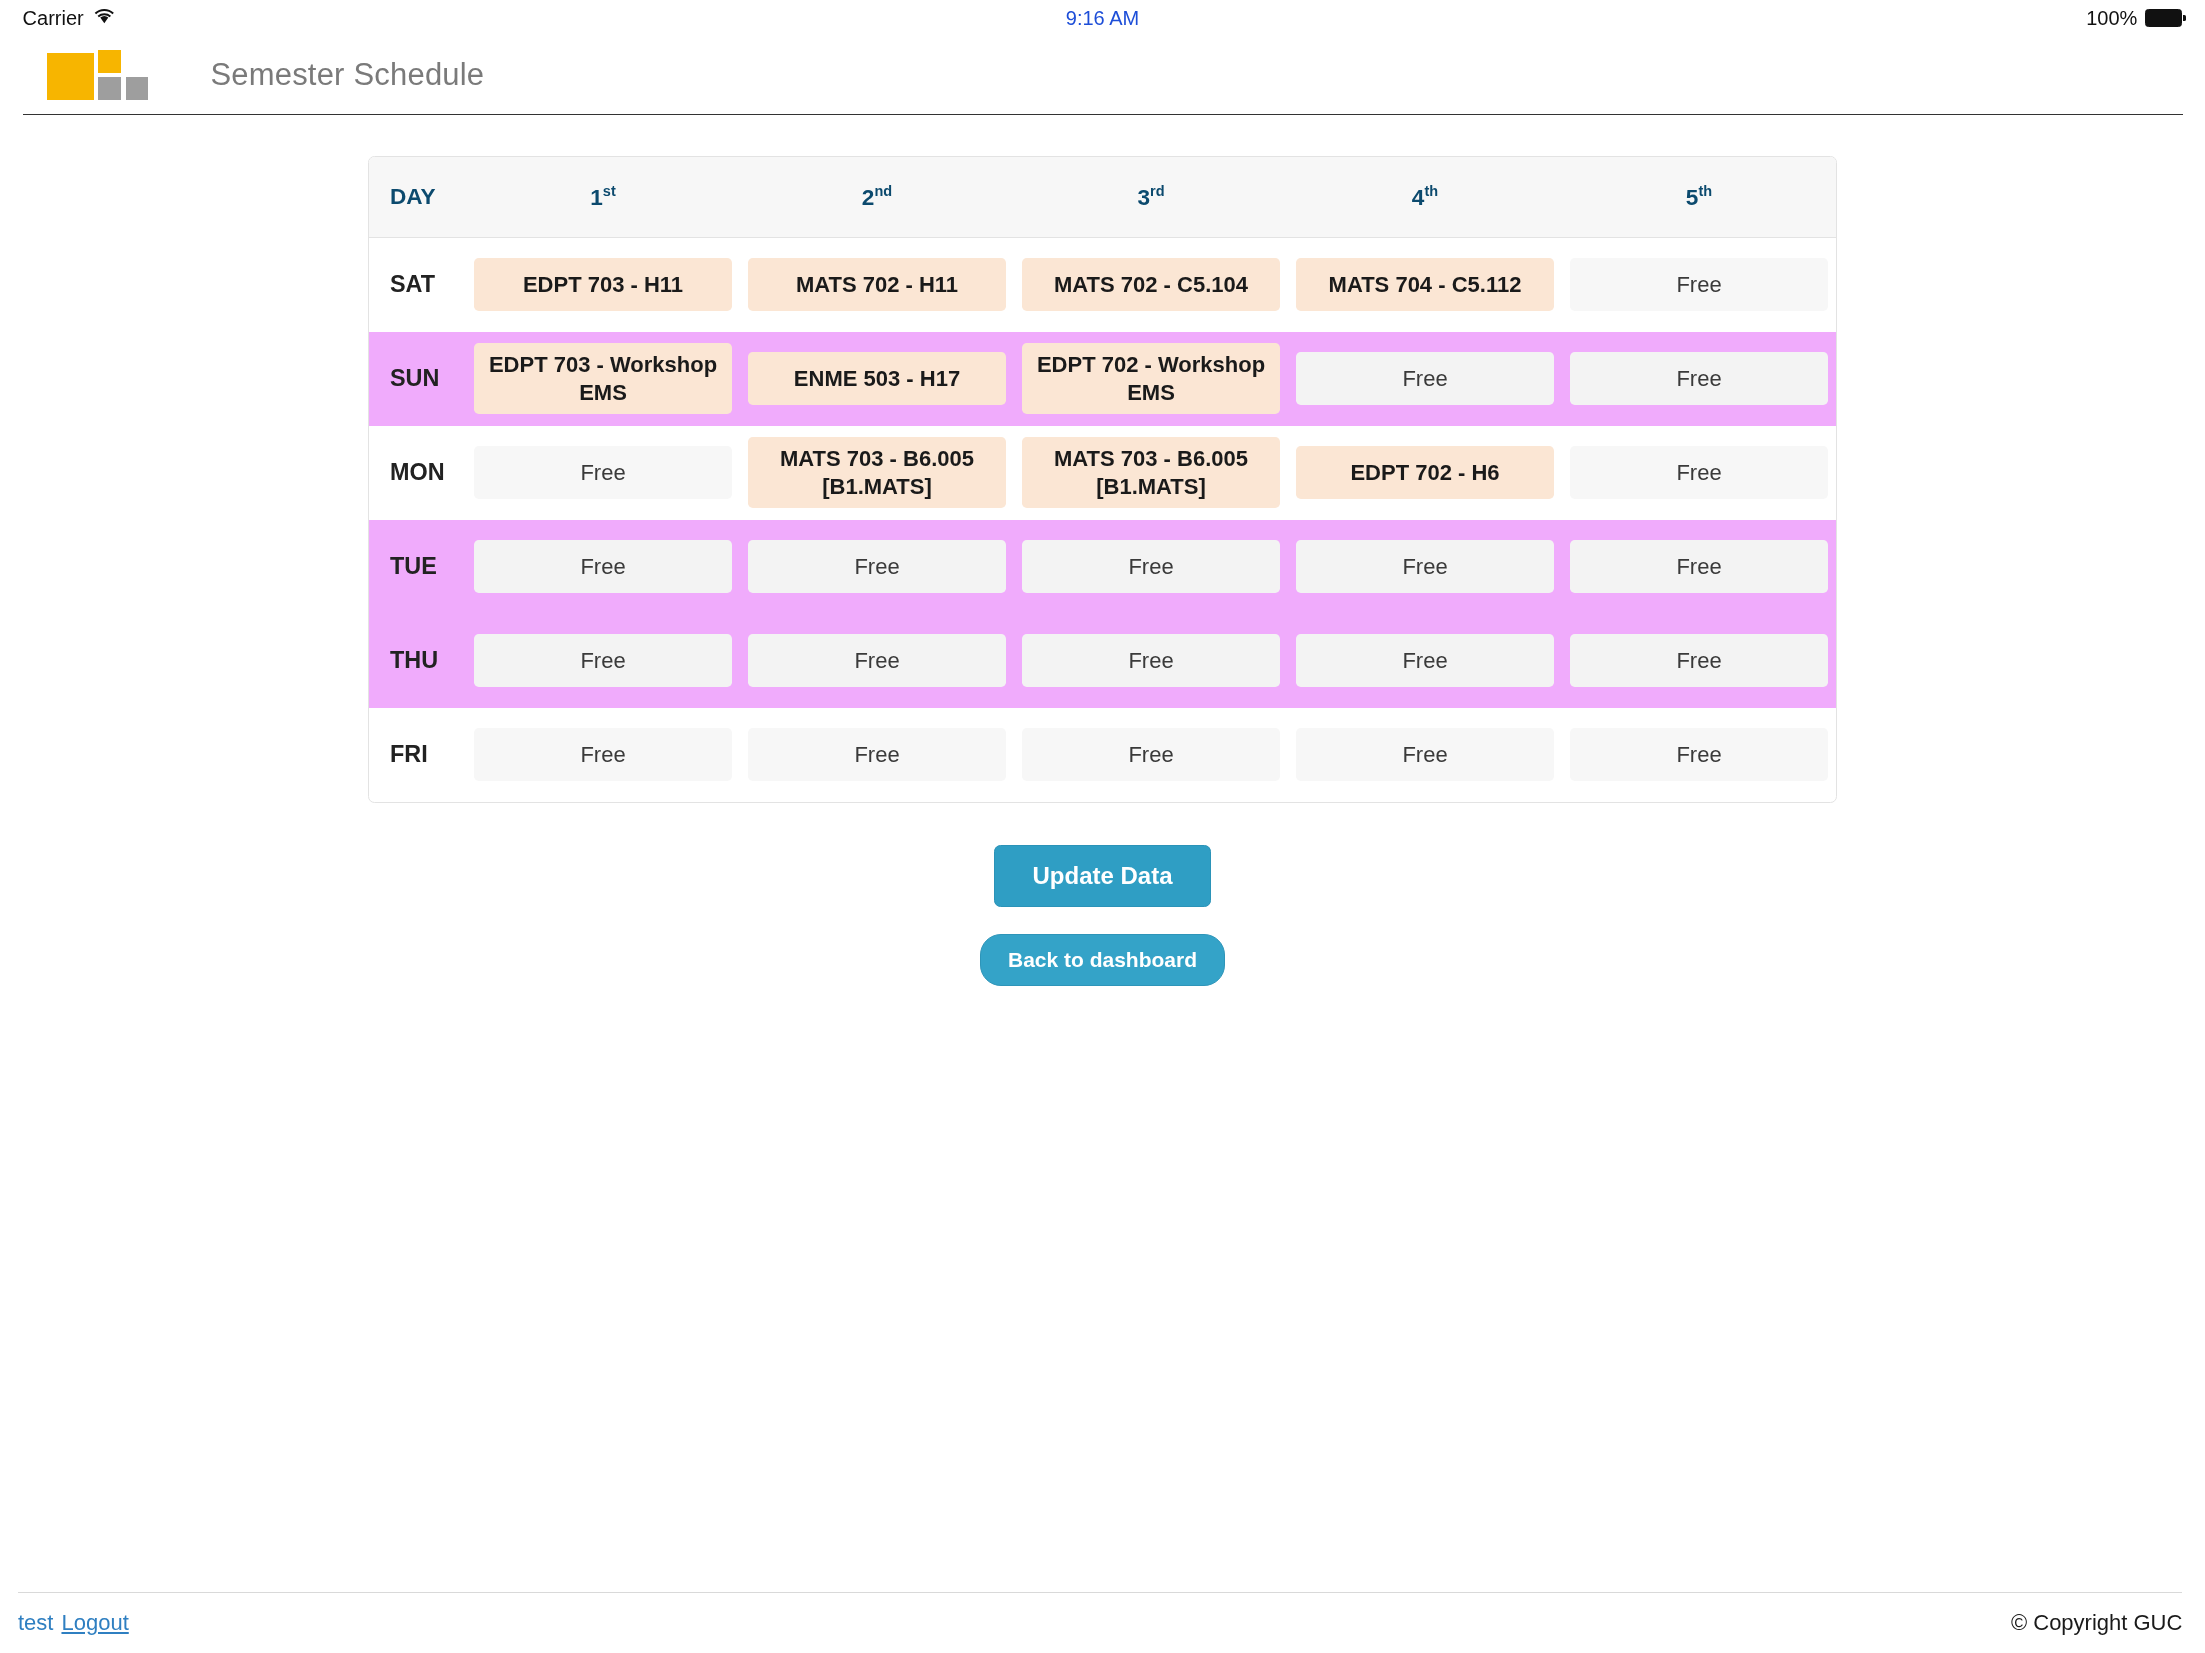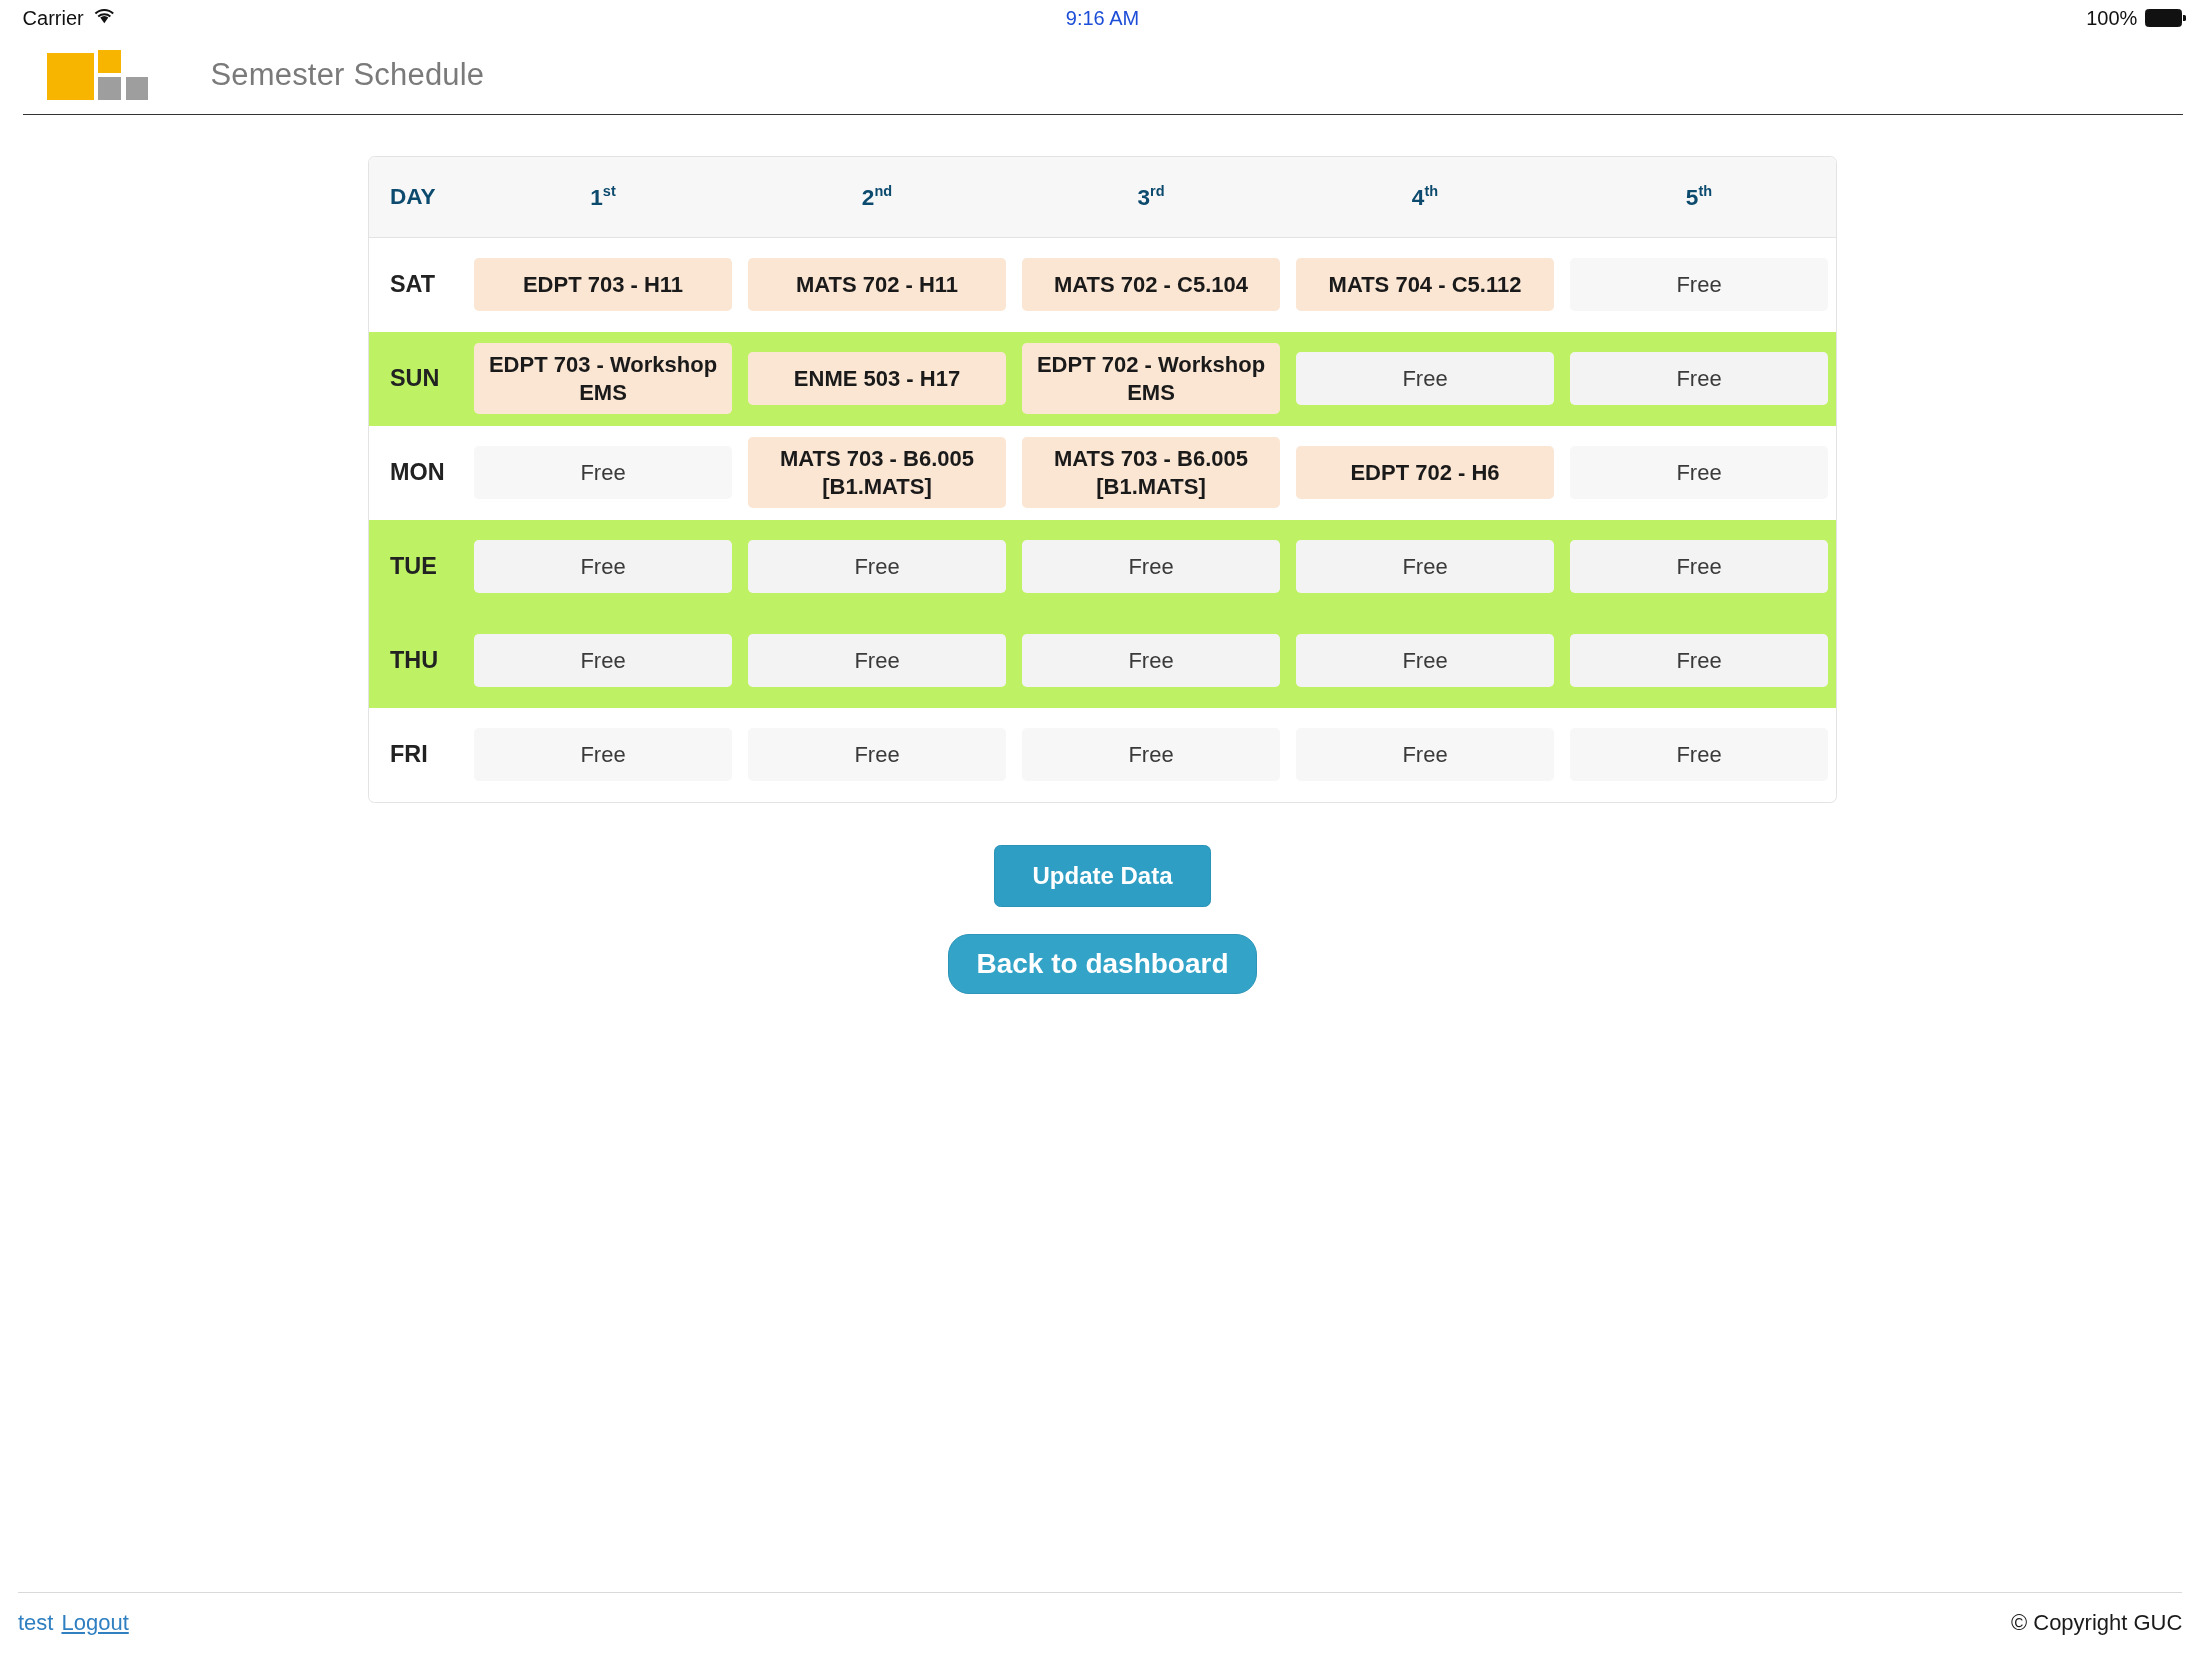--- a/index.html
+++ b/index.html
@@ -94,21 +94,21 @@
     text-align: center;
   }
   .hdr-row th.day-col { text-align: left; padding-left: 21px; width: 97px; }
   .hdr-row th sup { font-size: 14.5px; }
 
   .day-cell {
     font-size: 23.4px; font-weight: bold; color: #222;
     padding-left: 21px; width: 97px;
   }
   tr.body-row { height: 94px; }
-  tr.body-row.alt { background: #bef264; }
+  tr.body-row.alt { background: #f0abfc; }
   tr.body-row td { padding: 0 8px; }
   tr.body-row td.day-cell { padding-left: 21px; }
 
   .cell-box {
     border-radius: 4.8px;
     font-size: 22px;
     line-height: 1.25;
     text-align: center;
     display: flex;
     align-items: center;
@@ -140,21 +140,21 @@
     padding: 16px 37px;
     border-radius: 6.5px;
     cursor: pointer;
   }
   .btn-back {
     display: inline-block;
     margin-top: 27.4px;
     background: #34a3c8;
     border: 0.8px solid #2e95b9;
     color: #fff;
-    font-size: 28px;
+    font-size: 21px;
     font-weight: bold;
     padding: 13px 27.4px;
     border-radius: 21px;
     cursor: pointer;
   }
 
   
   .footer {
     position: absolute;
     left: 18px; right: 22.6px; bottom: 0;

